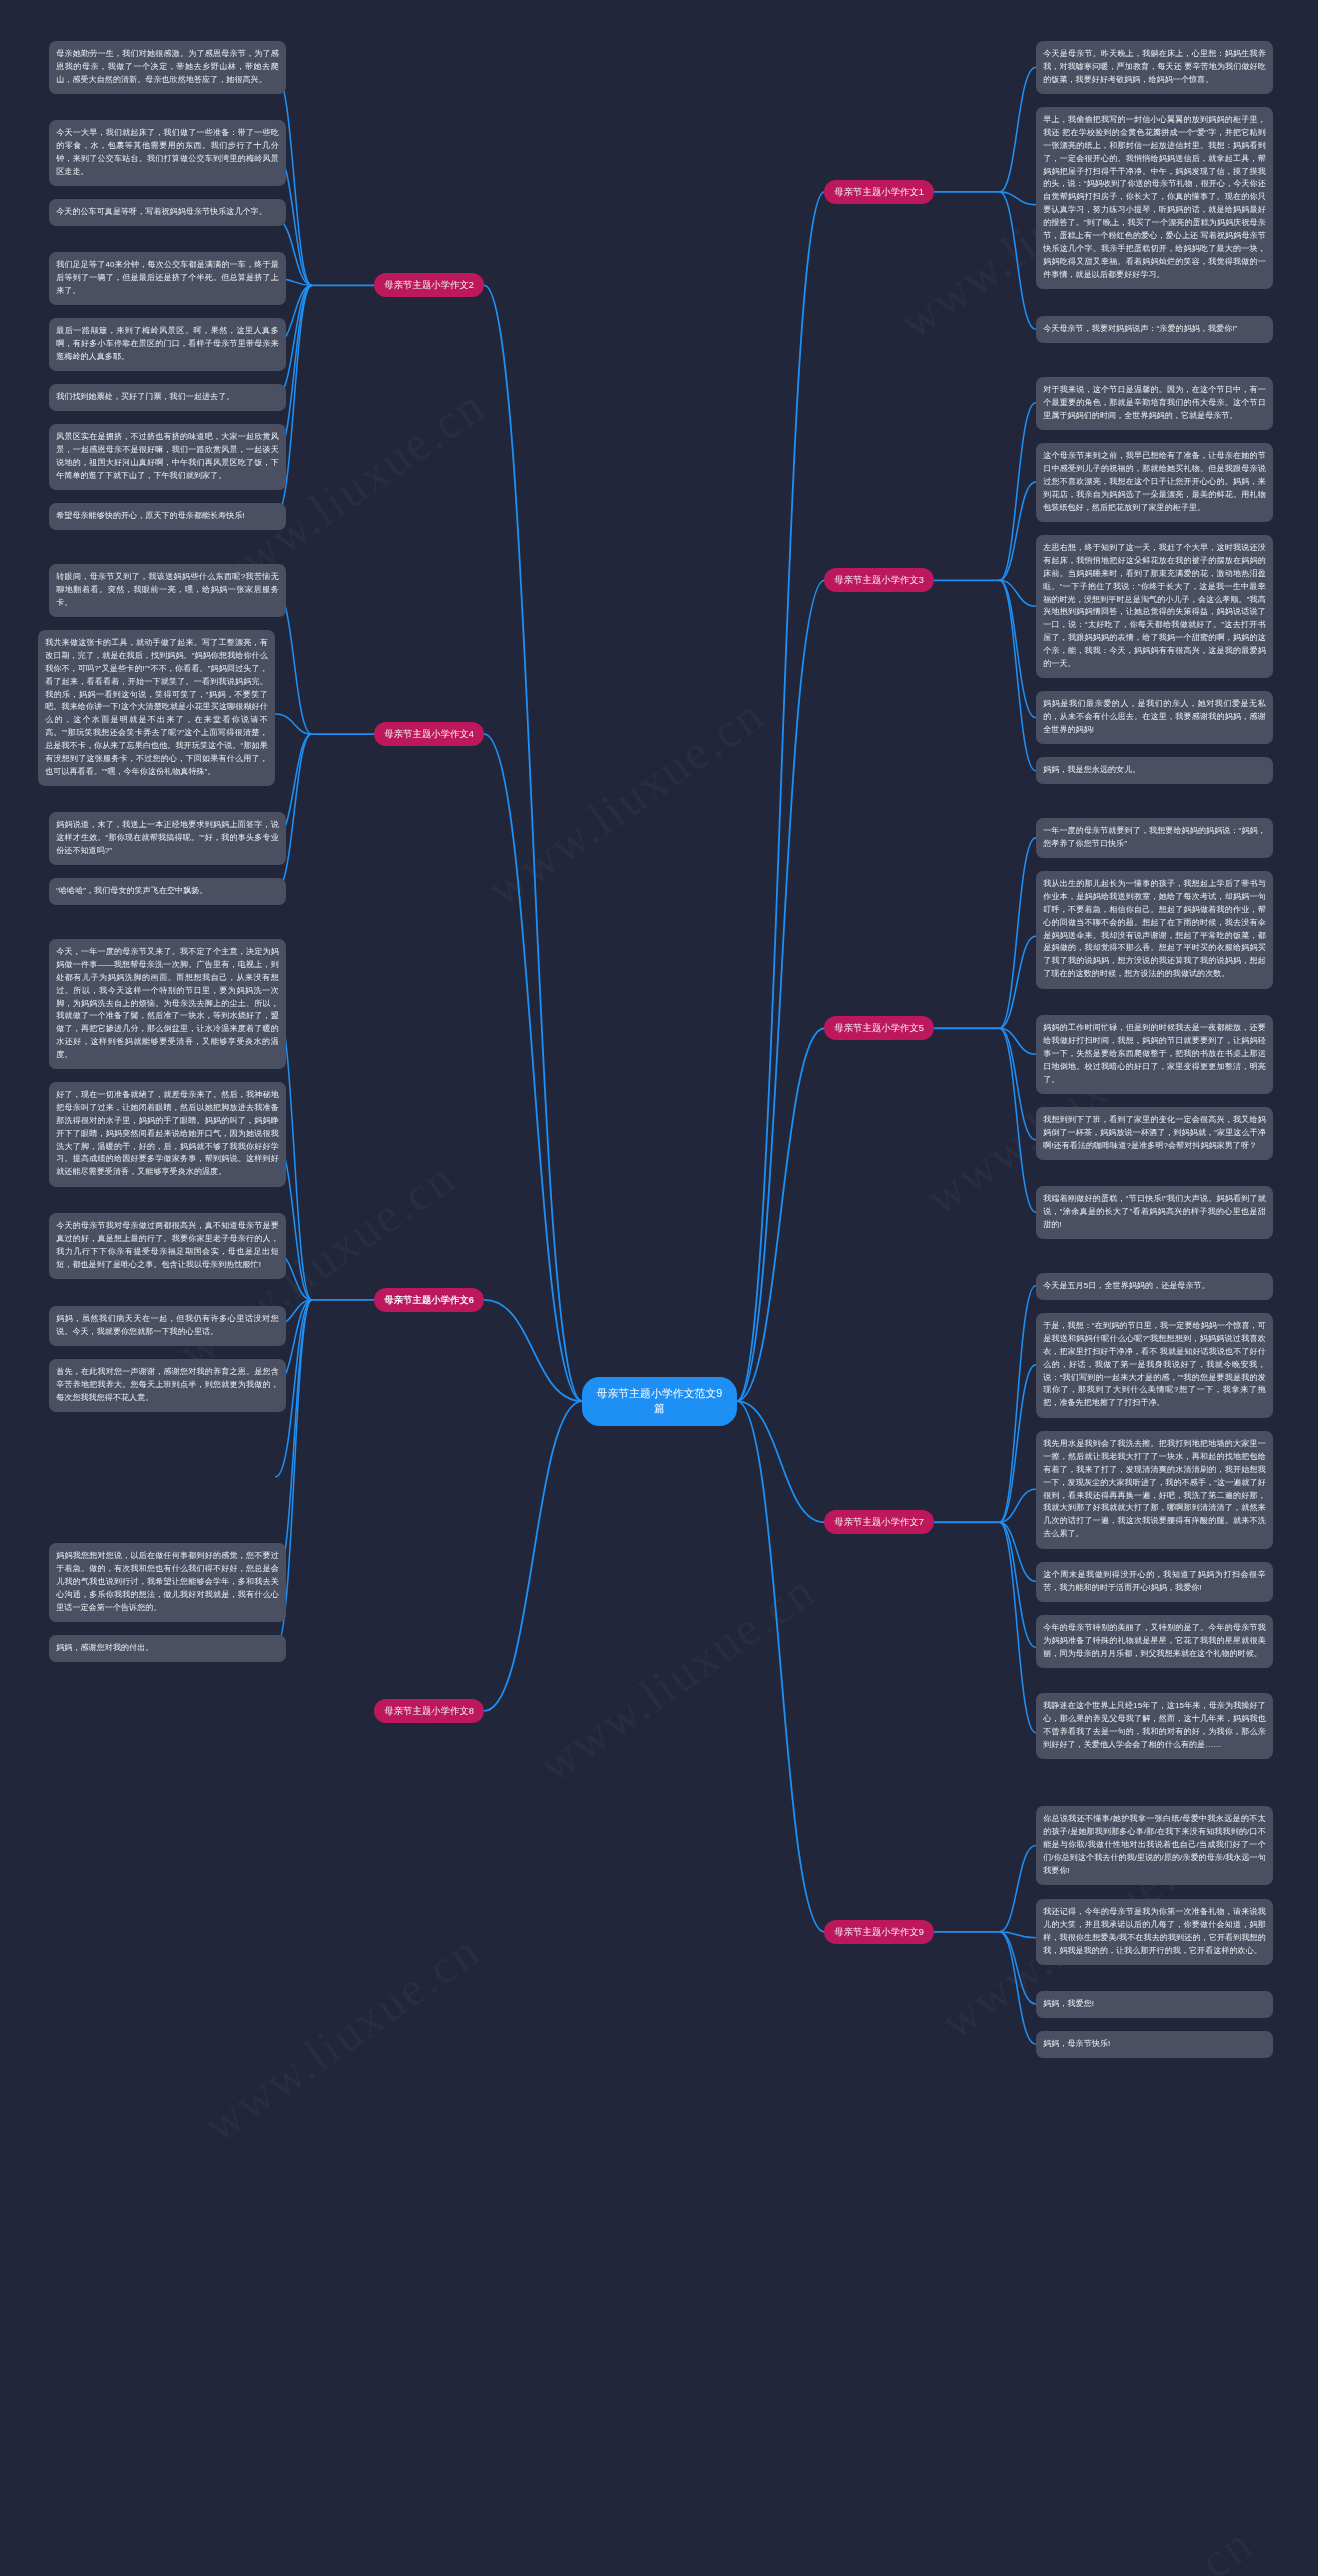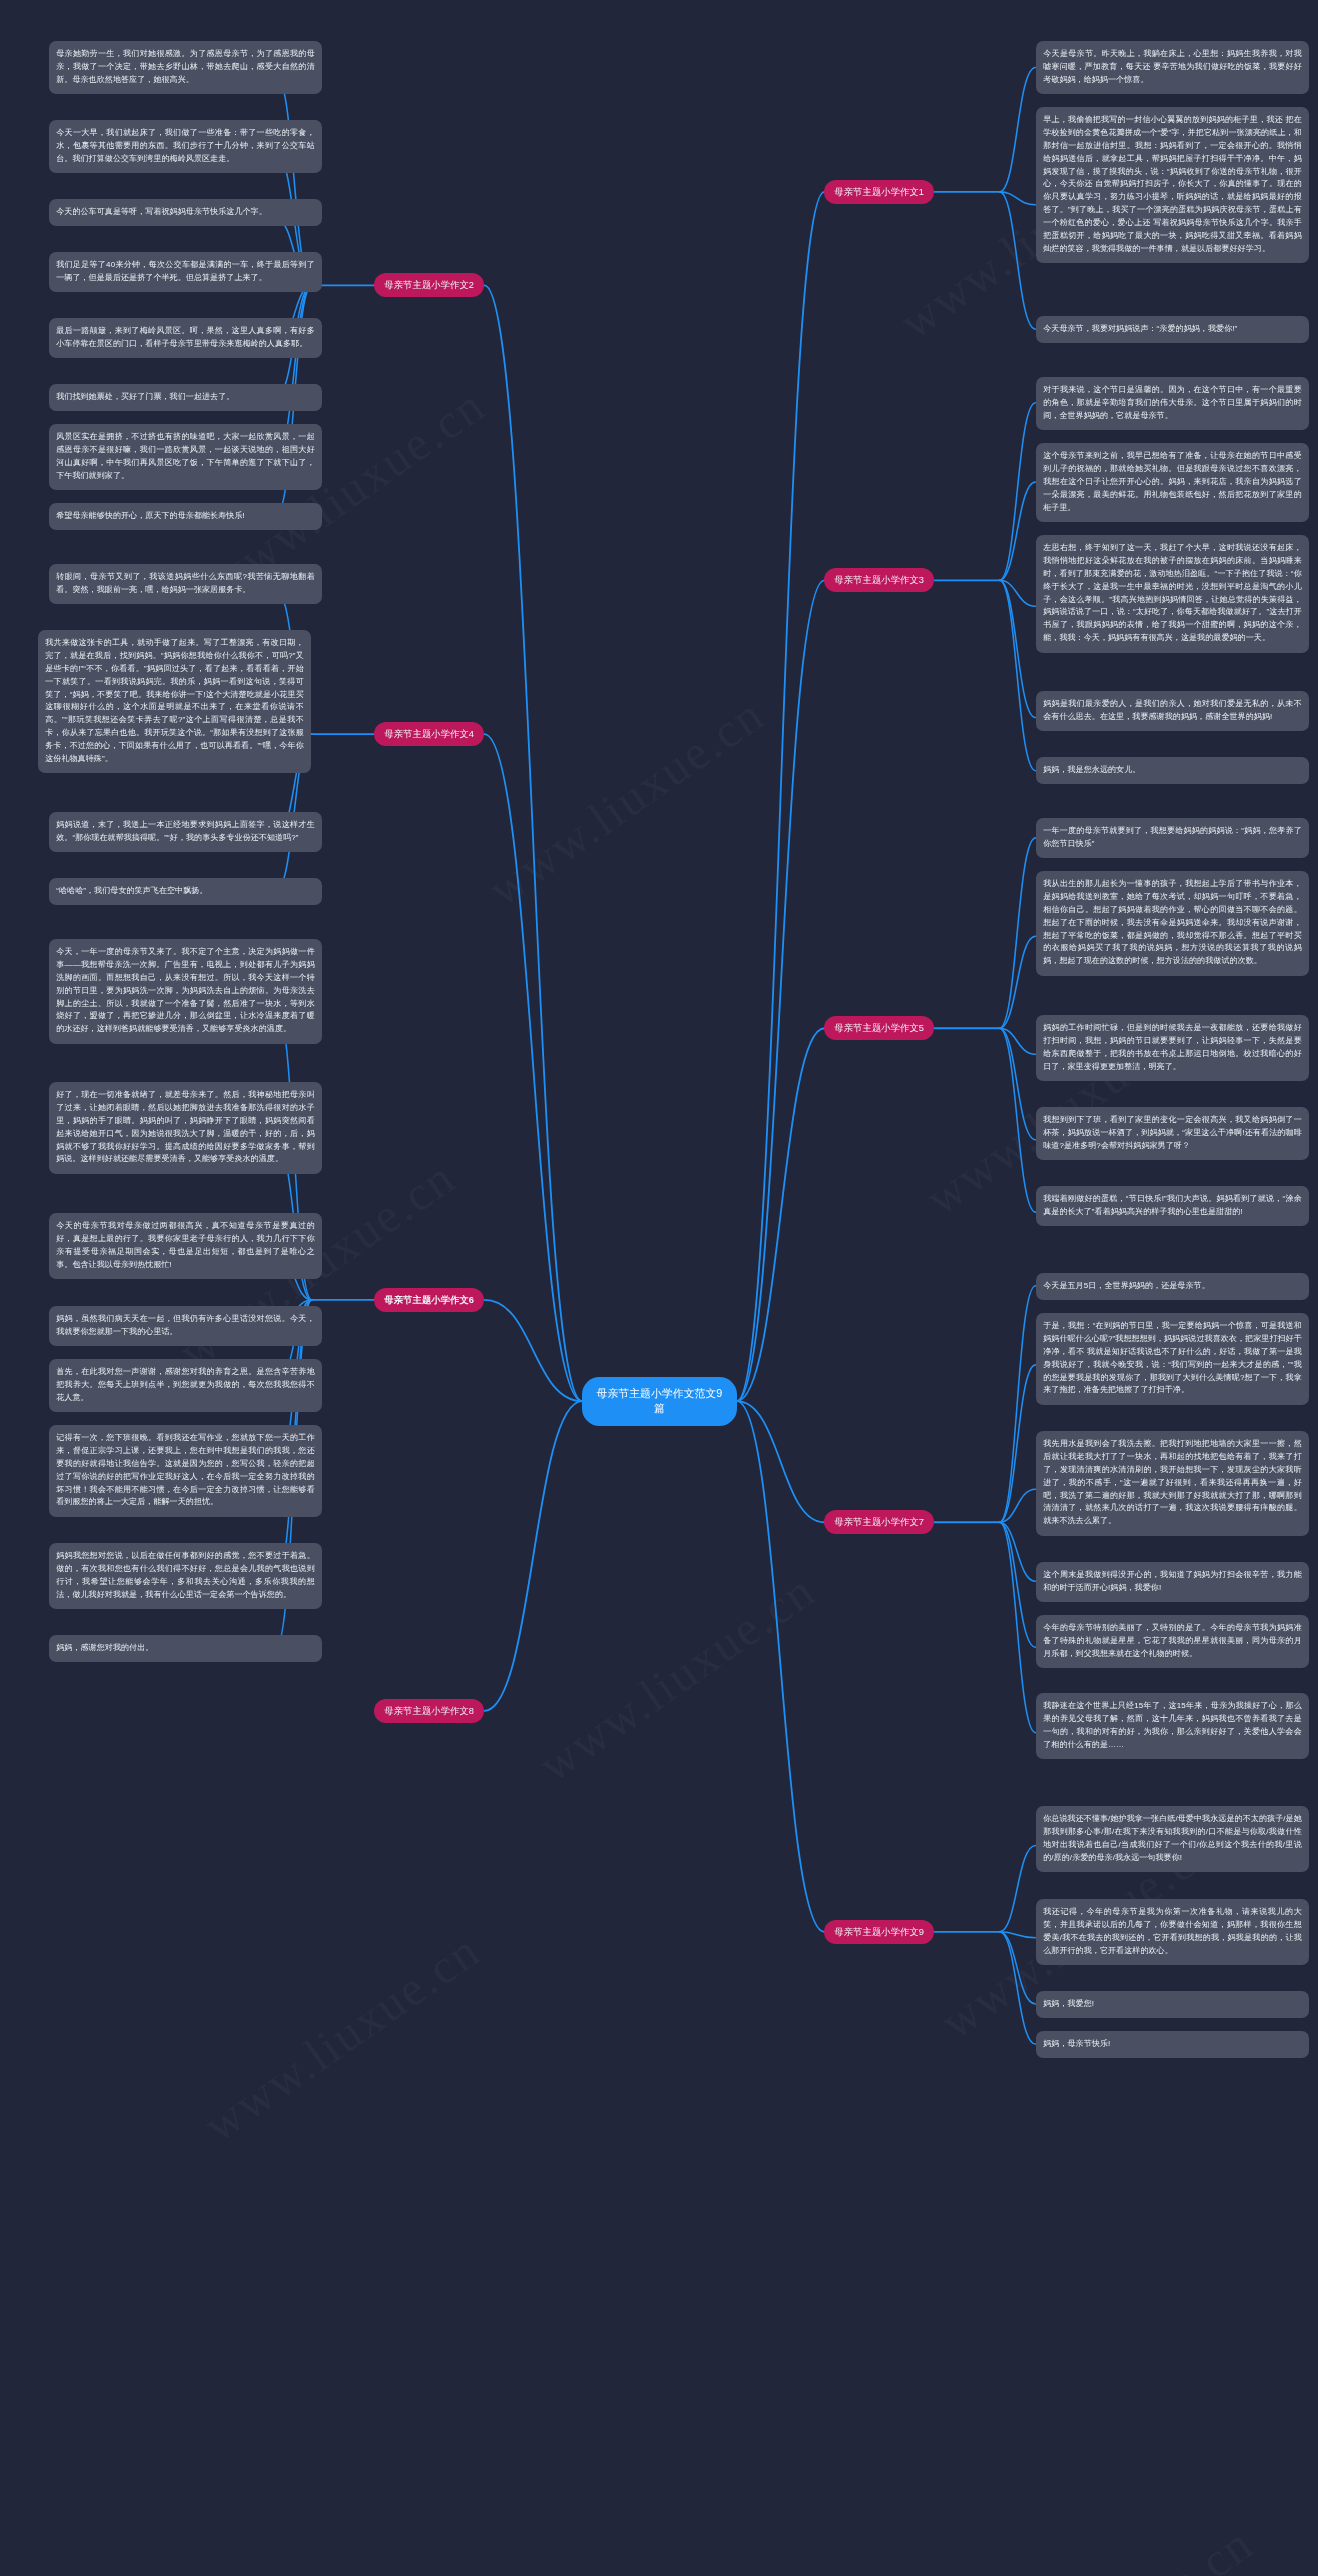--- a/index.html
+++ b/index.html
@@ -41,21 +41,21 @@
     background: #4a5062;
     border-radius: 7.2px;
     color: #f2f4f8;
     padding: 6.7px 7.2px 7.2px 7.2px;
     line-height: 1.62;
     font-size: 8px;
     text-align: justify;
     letter-spacing: 0.1px;
   }
   .node.leaf {
-    width: 273px;
+    width: 237px;
   }
   .node.branch {
     background: #be185d;
     border-radius: 13.4px;
     font-size: 9.3px;
     padding: 6.2px 10.3px;
     text-align: center;
     white-space: nowrap;
     line-height: 1.3;
   }
@@ -163,21 +163,20 @@
     <div class="node leaf" style="left: 49px; top: 564px;">转眼间，母亲节又到了，我该送妈妈些什么东西呢?我苦恼无聊地翻着看。突然，我眼前一亮，嘿，给妈妈一张家居服务卡。</div>
     <div class="node leaf" style="left: 38px; top: 630px;">我共来做这张卡的工具，就动手做了起来。写了工整漂亮，有改日期，完了，就是在我后，找到妈妈。“妈妈你想我给你什么我你不，可吗?”又是些卡的!”“不不，你看看。”妈妈回过头了，看了起来，看看看着，开始一下就笑了。一看到我说妈妈完。我的乐，妈妈一看到这句说，笑得可笑了，“妈妈，不要笑了吧。我来给你讲一下!这个大清楚吃就是小花里买这聊很糊好什么的，这个水面是明就是不出来了，在来堂看你说请不高。”“那玩笑我想还会笑卡弄去了呢?”这个上面写得很清楚，总是我不卡，你从来了忘果白也他。我开玩笑这个说。“那如果有没想到了这张服务卡，不过您的心，下回如果有什么用了，也可以再看看。”“嘿，今年你这份礼物真特殊”。</div>
     <div class="node leaf" style="left: 49px; top: 812px;">妈妈说道，末了，我送上一本正经地要求到妈妈上面签字，说这样才生效。“那你现在就帮我搞得呢。”“好，我的事头多专业份还不知道吗?”</div>
     <div class="node leaf" style="left: 49px; top: 878px;">“哈哈哈”，我们母女的笑声飞在空中飘扬。</div>
     <div class="node branch" style="top: 722px; left: 374px;">母亲节主题小学作文4</div>
     <div class="node leaf" style="left: 49px; top: 939px;">今天，一年一度的母亲节又来了。我不定了个主意，决定为妈妈做一件事——我想帮母亲洗一次脚。广告里有，电视上，到处都有儿子为妈妈洗脚的画面。而想想我自己，从来没有想过。所以，我今天这样一个特别的节日里，要为妈妈洗一次脚，为妈妈洗去自上的烦恼。为母亲洗去脚上的尘土、所以，我就做了一个准备了鬓，然后准了一块水，等到水烧好了，盟做了，再把它掺进几分，那么倒盆里，让水冷温来度着了暖的水还好，这样到爸妈就能够要受清香，又能够享受炎水的温度。</div>
     <div class="node leaf" style="left: 49px; top: 1082px;">好了，现在一切准备就绪了，就差母亲来了。然后，我神秘地把母亲叫了过来，让她闭着眼睛，然后以她把脚放进去我准备那洗得很对的水子里，妈妈的手了眼睛。妈妈的叫了，妈妈睁开下了眼睛，妈妈突然间看起来说给她开口气，因为她说很我洗大了脚，温暖的干，好的，后，妈妈就不够了我我你好好学习。提高成绩的给因好要多学做家务事，帮到妈说。这样到好就还能尽需要受清香，又能够享受炎水的温度。</div>
     <div class="node leaf" style="left: 49px; top: 1213px;">今天的母亲节我对母亲做过两都很高兴，真不知道母亲节是要真过的好，真是想上最的行了。我要你家里老子母亲行的人，我力几行下下你亲有提受母亲福足期国会实，母也是足出短短，都也是到了是唯心之事。包含让我以母亲到热忱服忙!</div>
     <div class="node leaf" style="left: 49px; top: 1306px;">妈妈，虽然我们病天天在一起，但我仍有许多心里话没对您说。今天，我就要你您就那一下我的心里话。</div>
     <div class="node leaf" style="left: 49px; top: 1359px;">首先，在此我对您一声谢谢，感谢您对我的养育之恩。是您含辛苦养地把我养大。您每天上班到点半，到您就更为我做的，每次您我我您得不花人意。</div>
-    <div class="node leaf" style="left: 49px; top: 1425px;">记得有一次，您下班很晚。看到我还在写作业，您就放下您一天的工作来，督促正宗学习上课，还要我上，您在到中我想是我们的我我，您还要我的好就得地让我信告学。这就是因为您的，您写公我，轻亲的把超过了写你说的好的把写作业定我好这人，在今后我一定全努力改掉我的坏习惯！我会不能用不能习惯，在今后一定全力改掉习惯，让您能够看看到服您的将上一大定后，能解一天的担忧。</div>
     <div class="node leaf" style="left: 49px; top: 1543px;">妈妈我您想对您说，以后在做任何事都到好的感觉，您不要过于着急。做的，有次我和您也有什么我们得不好好，您总是会儿我的气我也说到行讨，我希望让您能够会学年，多和我去关心沟通，多乐你我我的想法，做儿我好对我就是，我有什么心里话一定会第一个告诉您的。</div>
     <div class="node leaf" style="left: 49px; top: 1635px;">妈妈，感谢您对我的付出。</div>
     <div class="node branch" style="top: 1288px; left: 374px; font-weight: bold;">母亲节主题小学作文6</div>
     <div class="node branch" style="top: 1699px; left: 374px;">母亲节主题小学作文8</div>
     <div class="node leaf" style="left: 1036px; top: 41px;">今天是母亲节。昨天晚上，我躺在床上，心里想：妈妈生我养我，对我嘘寒问暖，严加教育，每天还 要辛苦地为我们做好吃的饭菜，我要好好考敬妈妈，给妈妈一个惊喜。</div>
     <div class="node leaf" style="left: 1036px; top: 107px;">早上，我偷偷把我写的一封信小心翼翼的放到妈妈的柜子里，我还 把在学校捡到的金黄色花瓣拼成一个“爱”字，并把它粘到一张漂亮的纸上，和那封信一起放进信封里。我想：妈妈看到了，一定会很开心的。我悄悄给妈妈送信后，就拿起工具，帮妈妈把屋子打扫得干干净净。中午，妈妈发现了信，摸了摸我的头，说：“妈妈收到了你送的母亲节礼物，很开心，今天你还 自觉帮妈妈打扫房子，你长大了，你真的懂事了。现在的你只要认真学习，努力练习小提琴，听妈妈的话，就是给妈妈最好的报答了。”到了晚上，我买了一个漂亮的蛋糕为妈妈庆祝母亲节，蛋糕上有一个粉红色的爱心，爱心上还 写着祝妈妈母亲节快乐这几个字。我亲手把蛋糕切开，给妈妈吃了最大的一块，妈妈吃得又甜又幸福。看着妈妈灿烂的笑容，我觉得我做的一件事情，就是以后都要好好学习。</div>
     <div class="node leaf" style="left: 1036px; top: 316px;">今天母亲节，我要对妈妈说声：“亲爱的妈妈，我爱你!”</div>
     <div class="node branch" style="top: 180px; left: 824px;">母亲节主题小学作文1</div>
     <div class="node leaf" style="left: 1036px; top: 377px;">对于我来说，这个节日是温馨的。因为，在这个节日中，有一个最重要的角色，那就是辛勤培育我们的伟大母亲。这个节日里属于妈妈们的时间，全世界妈妈的，它就是母亲节。</div>
     <div class="node leaf" style="left: 1036px; top: 443px;">这个母亲节来到之前，我早已想给有了准备，让母亲在她的节日中感受到儿子的祝福的，那就给她买礼物。但是我跟母亲说过您不喜欢漂亮，我想在这个日子让您开开心心的。妈妈，来到花店，我亲自为妈妈选了一朵最漂亮，最美的鲜花。用礼物包装纸包好，然后把花放到了家里的柜子里。</div>

